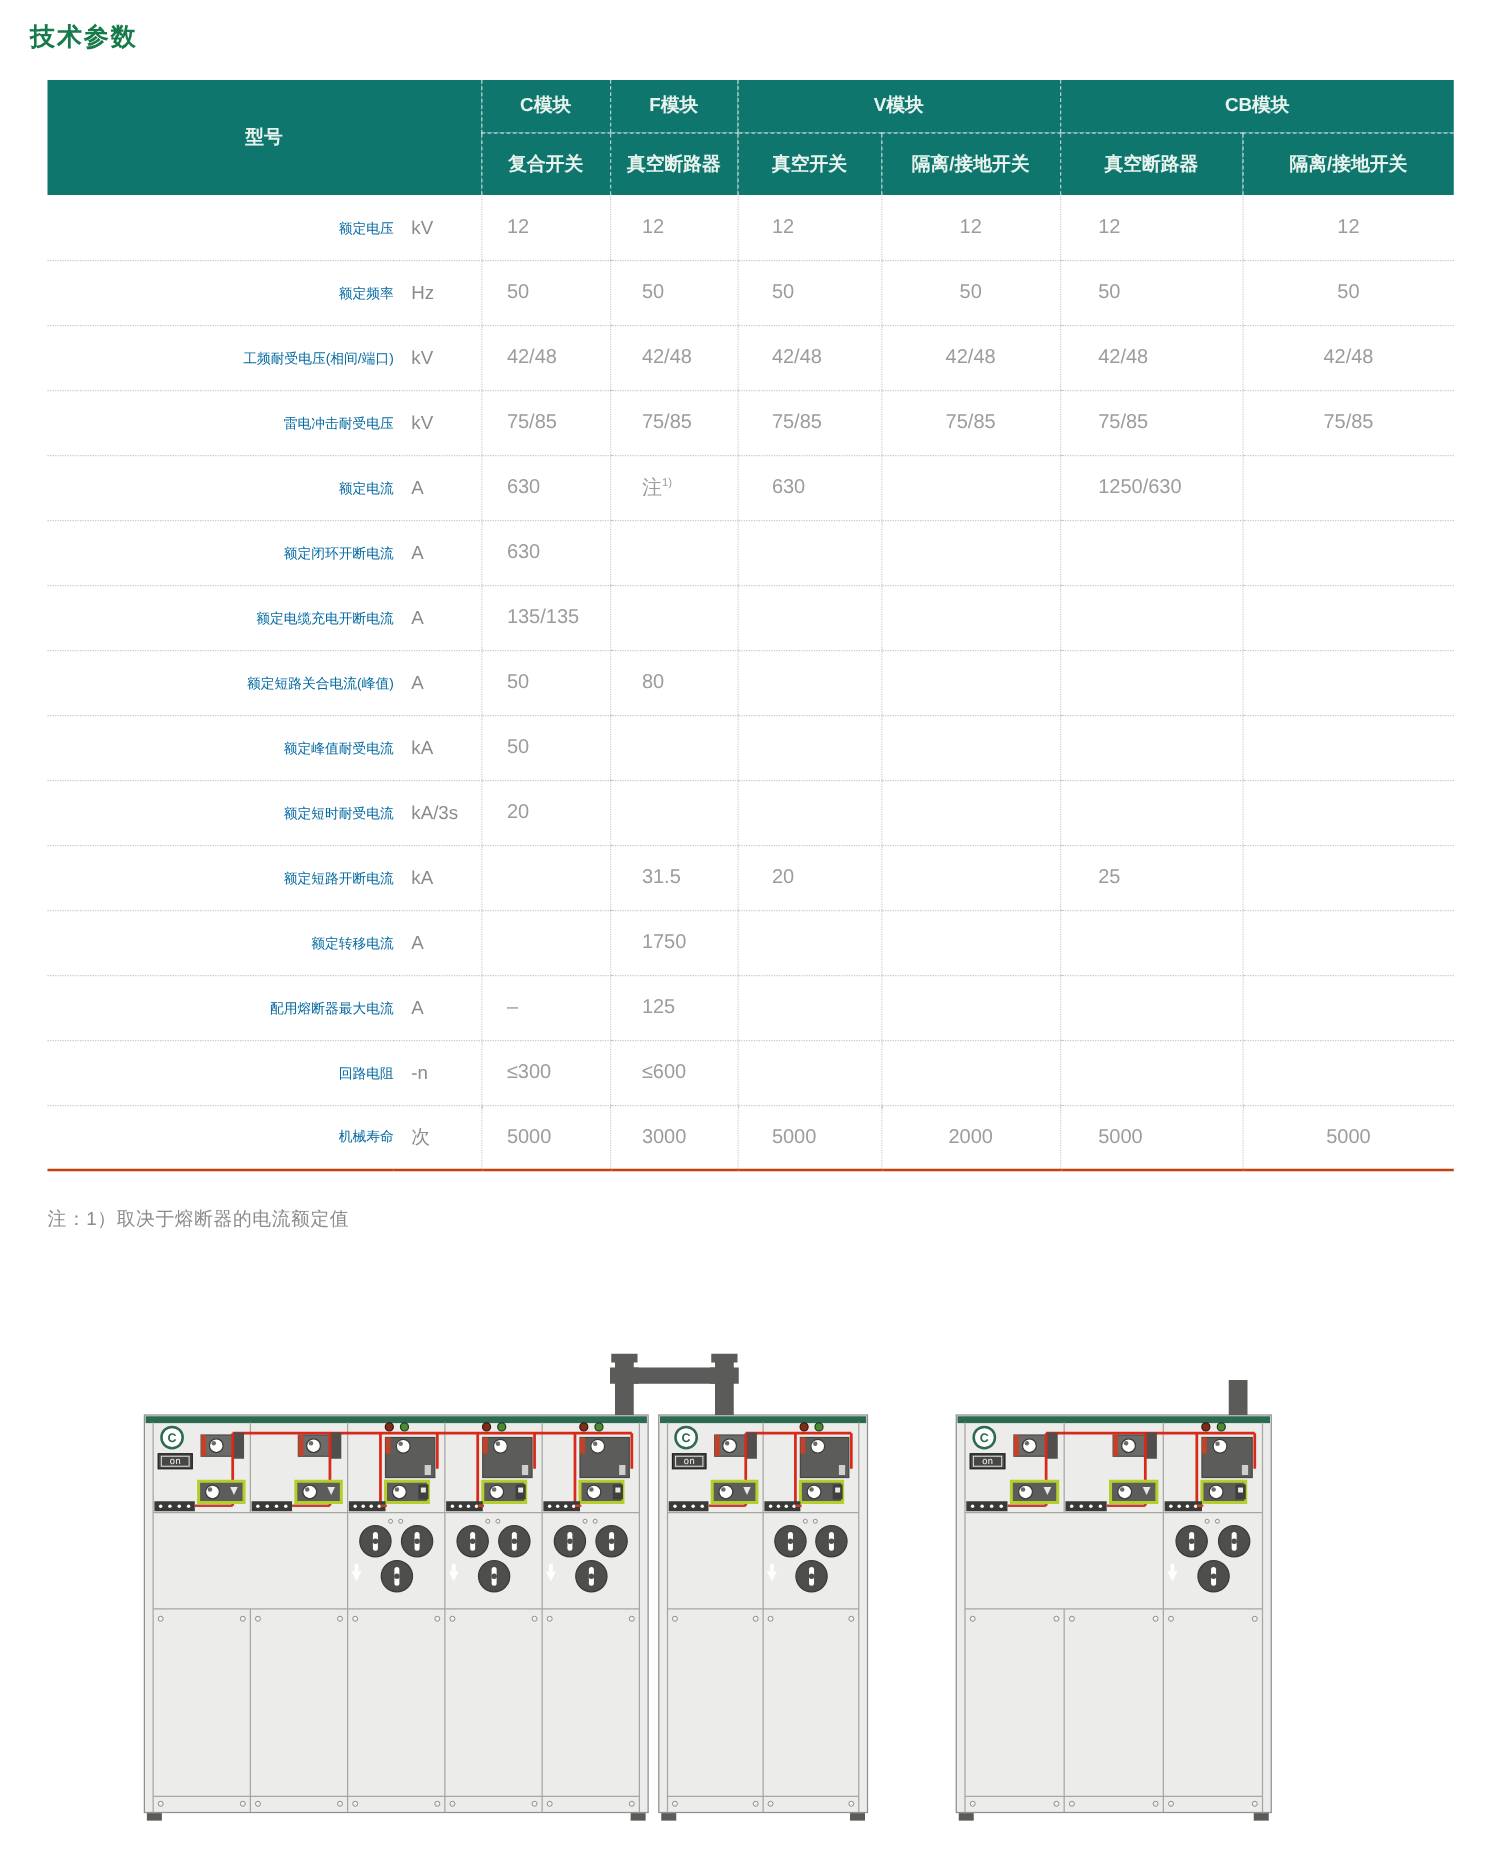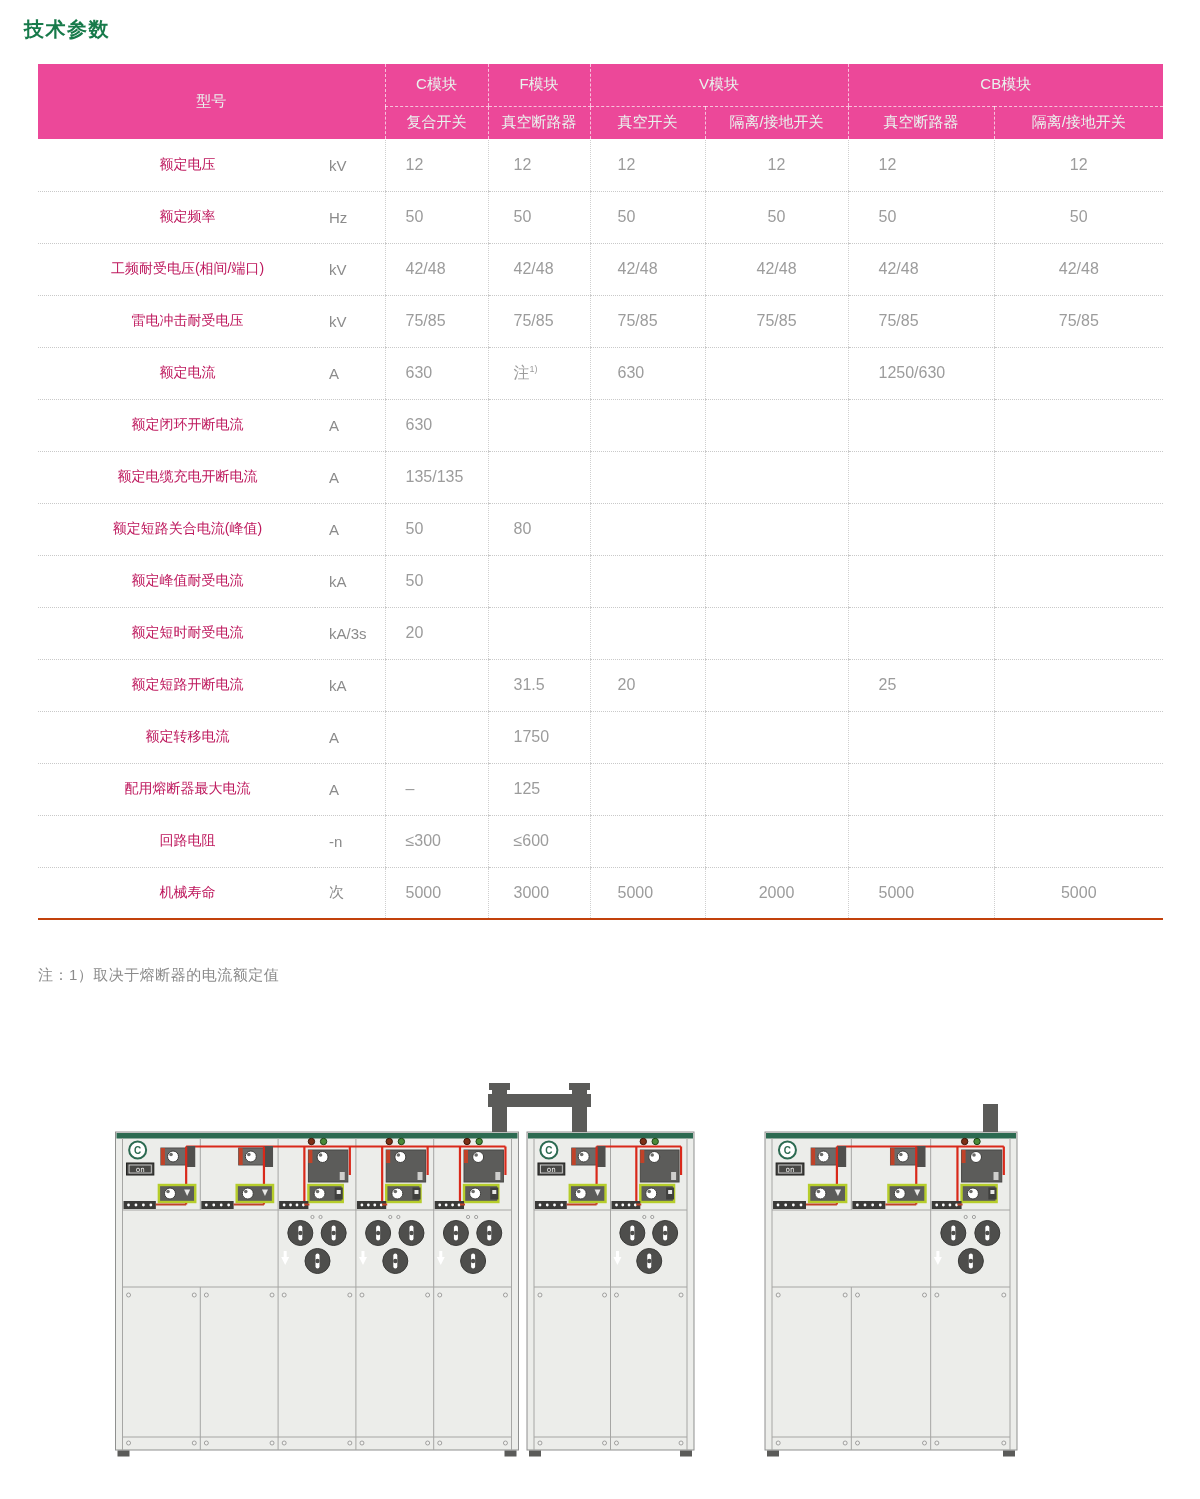--- a/index.html
+++ b/index.html
@@ -11,32 +11,32 @@
   .page-title {
     position:absolute; left:24px; top:16px;
     font-size:20px; font-weight:700; letter-spacing:1.5px;
     color:#177a4a;
   }
   table.spec {
     position:absolute; left:38px; top:64px; width:1125px;
     border-collapse:collapse; table-layout:fixed;
   }
   table.spec thead th {
-    background:#ec4899; color:#e9f3ee; font-weight:400; font-size:15px;
+    background:#0f766e; color:#e9f3ee; font-weight:700; font-size:15px;
     text-align:center; border-bottom:1px dashed rgba(255,255,255,.65);
   }
   table.spec thead tr.hr1 th { height:42px; }
-  table.spec thead tr.hr2 th { height:33px; }
+  table.spec thead tr.hr2 th { height:50px; }
   table.spec thead th.vsep { border-left:1px dashed rgba(255,255,255,.65); }
   table.spec tbody td {
     height:52px; font-size:16px; color:#9c9c9c;
     border-bottom:1px dotted #c9c9c9; background:#ffffff;
     white-space:nowrap; overflow:hidden;
   }
-  table.spec tbody td.name { color:#be185d; font-size:14px; text-align:center; padding-left:22px; }
+  table.spec tbody td.name { color:#0369a1; font-size:11px; text-align:right; padding-left:22px; }
   table.spec tbody td.unit { color:#8b8b8b; font-size:15px; text-align:left; padding-left:14px;margin-top:27px; }
   table.spec tbody td.val  { border-left:1px dotted #cfcfcf; }
   table.spec tbody td.a-l0 { text-align:left; padding-left:20px; }
   table.spec tbody td.a-l1 { text-align:left; padding-left:25px; }
   table.spec tbody td.a-l2 { text-align:left; padding-left:27px; }
   table.spec tbody td.a-l4 { text-align:left; padding-left:30px; }
   table.spec tbody td.a-c  { text-align:center; }
   table.spec tbody tr:last-child td { border-bottom:2px solid #c2410c; }
   table.spec sup { font-size:9px; vertical-align:super; }
   .table-note {

